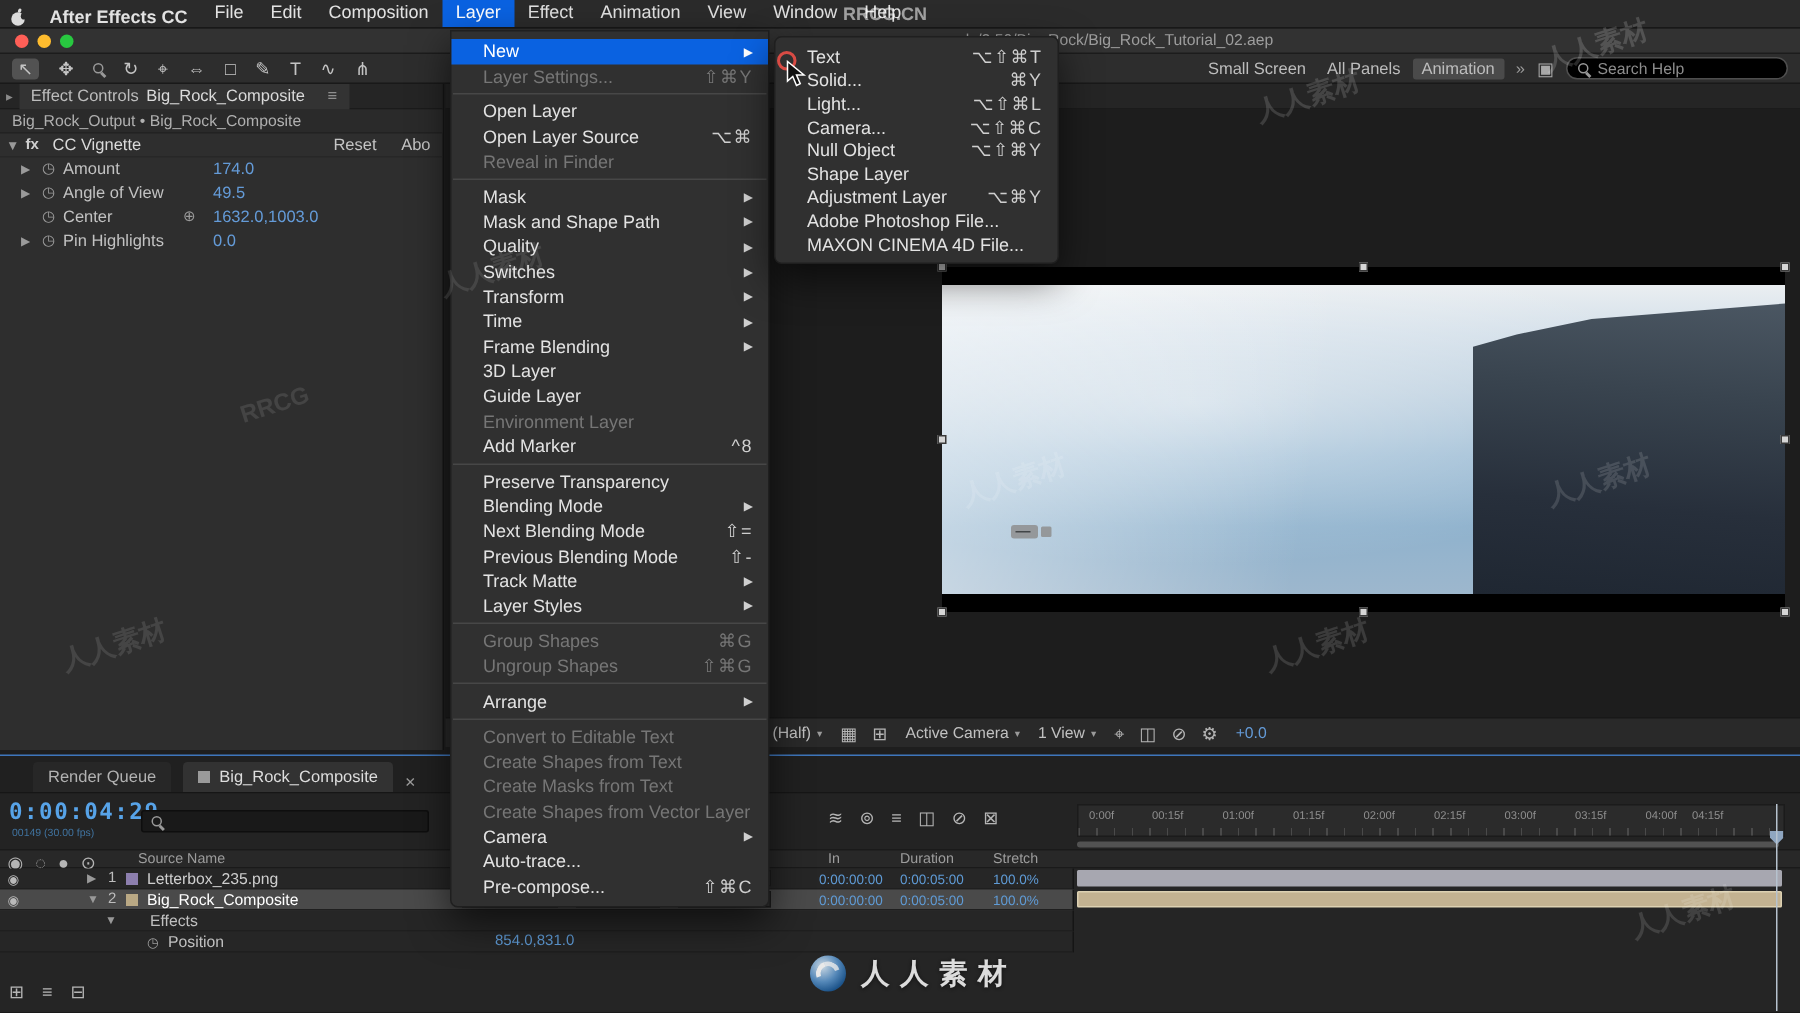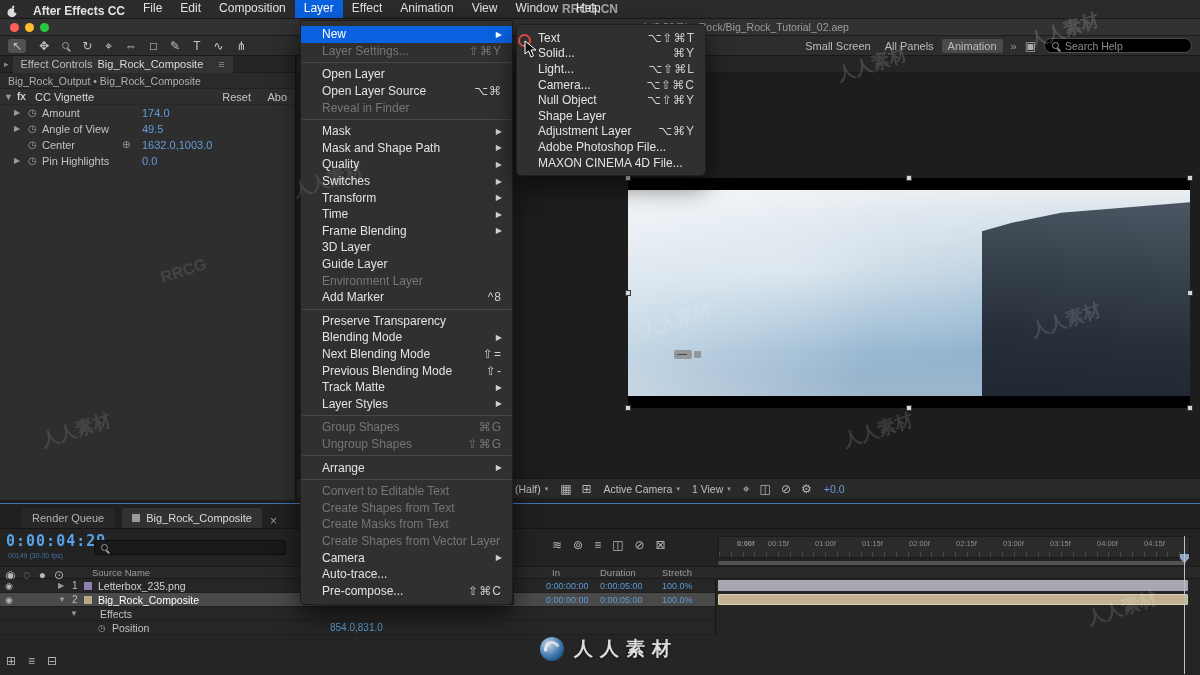--- a/index.html
+++ b/index.html
@@ -333,30 +333,30 @@
       </div>
       <div class="tl-icons">
           <span class="vbar-icon">≋</span>
           <span class="vbar-icon">⊚</span>
           <span class="vbar-icon">≡</span>
           <span class="vbar-icon">◫</span>
           <span class="vbar-icon">⊘</span>
           <span class="vbar-icon">⊠</span>
         </div>
       <div class="ruler">
-          <span class="ruler-label" style="left: 18px; font-weight: bold;">0:00f</span>
+          <span class="ruler-label" style="left: 7px;">0:00f</span>
           <span class="ruler-label" style="left: 49px;">00:15f</span>
           <span class="ruler-label" style="left: 96px;">01:00f</span>
           <span class="ruler-label" style="left: 143px;">01:15f</span>
           <span class="ruler-label" style="left: 190px;">02:00f</span>
           <span class="ruler-label" style="left: 237px;">02:15f</span>
           <span class="ruler-label" style="left: 284px;">03:00f</span>
           <span class="ruler-label" style="left: 331px;">03:15f</span>
           <span class="ruler-label" style="left: 378px;">04:00f</span>
-          <span class="ruler-label" style="left: 425px;">04:15f</span>
+          <span class="ruler-label" style="left: 409px;">04:15f</span>
         </div>
       <div class="workarea"></div>
       <div class="playhead-top"></div>
     </div>
     <div class="tl-cols">
       <span class="hicons">
           <span class="vbar-icon">◉</span>
           <span class="vbar-icon">◌</span>
           <span class="vbar-icon">●</span>
           <span class="vbar-icon">⊙</span>

